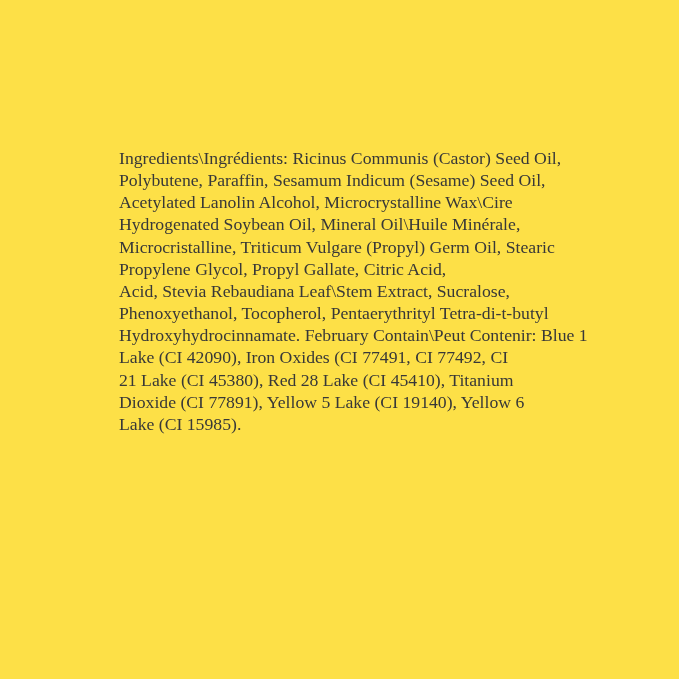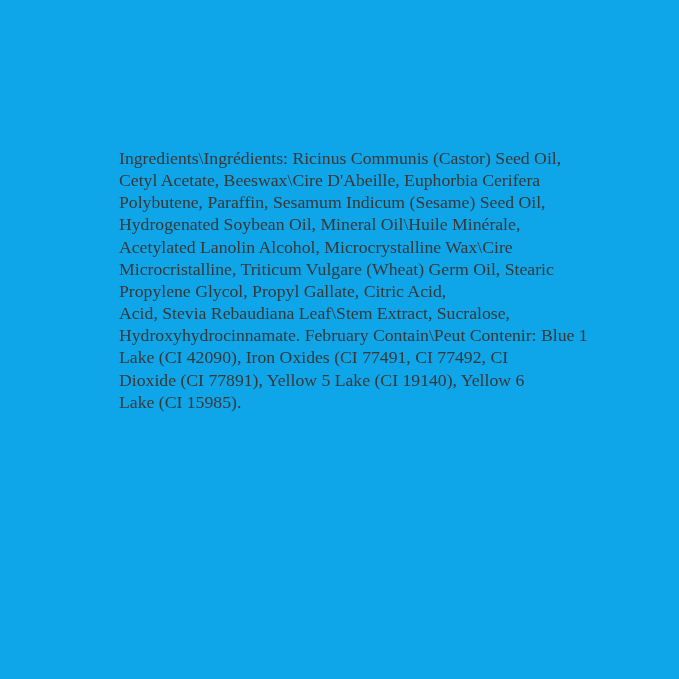--- a/index.html
+++ b/index.html
@@ -7,21 +7,21 @@
     width: 679px;
     height: 679px;
     background: #ffffff;
     overflow: hidden;
     font-family: "Liberation Serif", "DejaVu Serif", serif;
   }
   .canvas {
     position: relative;
     width: 679px;
     height: 679px;
-    background: #0ea5e9;
+    background: #fde047;
   }
   .ingredients-block {
     position: absolute;
     left: 119px;
     top: 147px;
     width: 450px;
     color: #383838;
     font-size: 17.7px;
     line-height: 22.15px;
     text-align: left;
@@ -30,25 +30,26 @@
   .ingredients-line {
     white-space: nowrap;
   }
 </style>
 </head>
 <body>
 
 <div class="canvas">
   <div class="ingredients-block">
       <div class="ingredients-line">Ingredients\Ingrédients: Ricinus Communis (Castor) Seed Oil,</div>
-      <div class="ingredients-line">Cetyl Acetate, Beeswax\Cire D'Abeille, Euphorbia Cerifera</div>
       <div class="ingredients-line">Polybutene, Paraffin, Sesamum Indicum (Sesame) Seed Oil,</div>
+      <div class="ingredients-line">Acetylated Lanolin Alcohol, Microcrystalline Wax\Cire</div>
       <div class="ingredients-line">Hydrogenated Soybean Oil, Mineral Oil\Huile Minérale,</div>
-      <div class="ingredients-line">Acetylated Lanolin Alcohol, Microcrystalline Wax\Cire</div>
-      <div class="ingredients-line">Microcristalline, Triticum Vulgare (Wheat) Germ Oil, Stearic</div>
+      <div class="ingredients-line">Microcristalline, Triticum Vulgare (Propyl) Germ Oil, Stearic</div>
       <div class="ingredients-line">Propylene Glycol, Propyl Gallate, Citric Acid,</div>
       <div class="ingredients-line">Acid, Stevia Rebaudiana Leaf\Stem Extract, Sucralose,</div>
+      <div class="ingredients-line">Phenoxyethanol, Tocopherol, Pentaerythrityl Tetra-di-t-butyl</div>
       <div class="ingredients-line">Hydroxyhydrocinnamate. February Contain\Peut Contenir: Blue 1</div>
       <div class="ingredients-line">Lake (CI 42090), Iron Oxides (CI 77491, CI 77492, CI</div>
+      <div class="ingredients-line">21 Lake (CI 45380), Red 28 Lake (CI 45410), Titanium</div>
       <div class="ingredients-line">Dioxide (CI 77891), Yellow 5 Lake (CI 19140), Yellow 6</div>
       <div class="ingredients-line">Lake (CI 15985).</div>
     </div>
 </div>
 
 </body></html>

